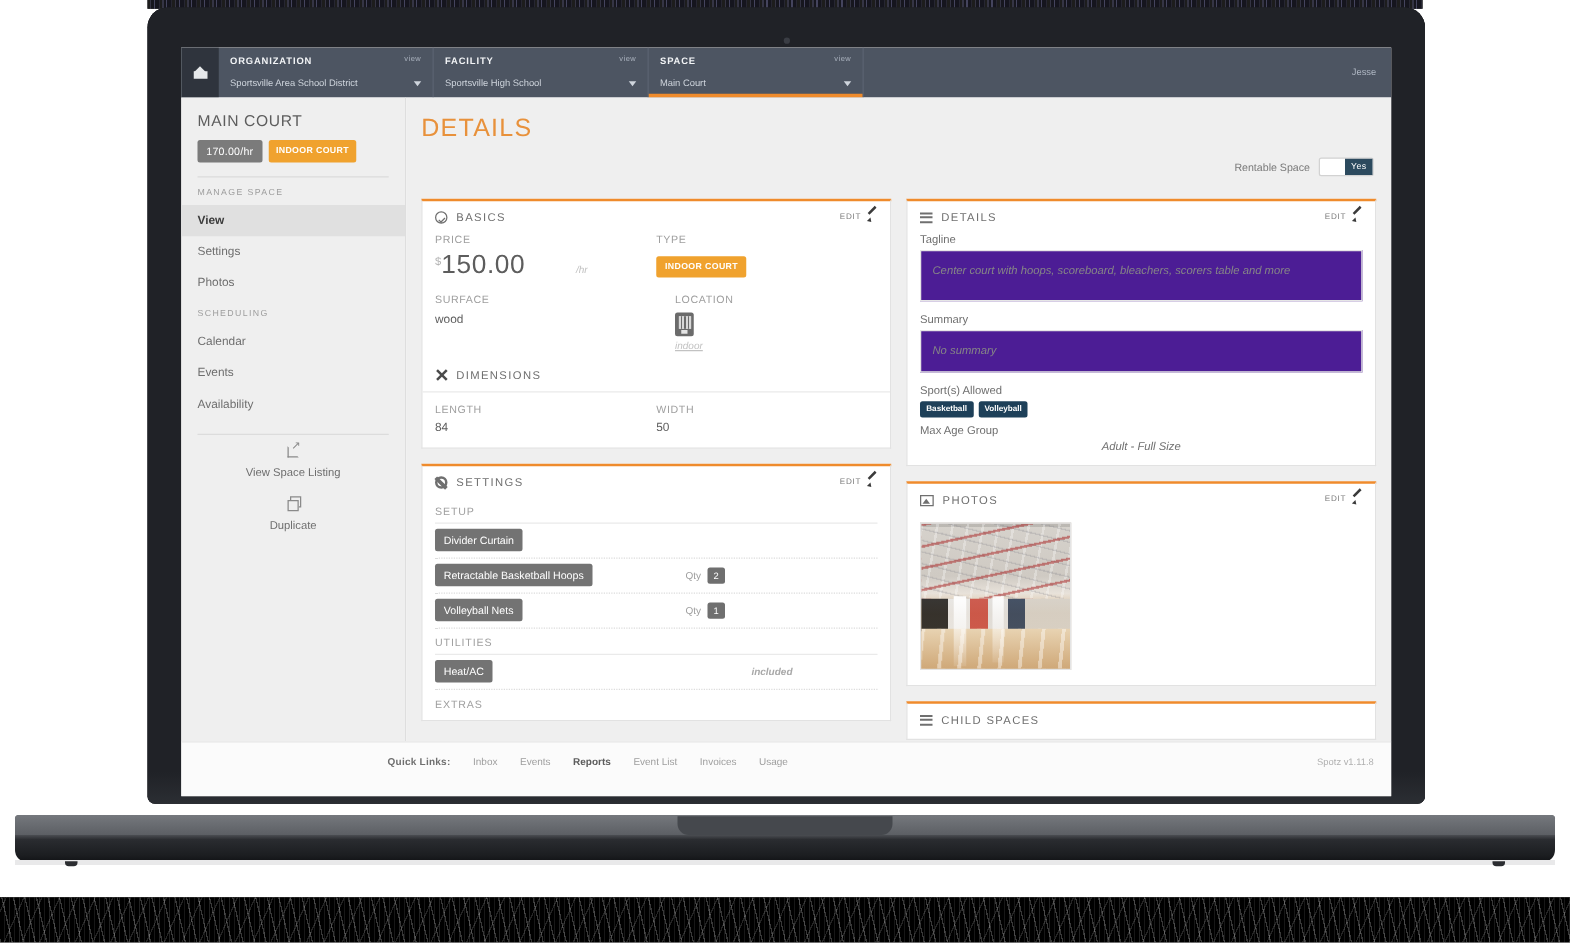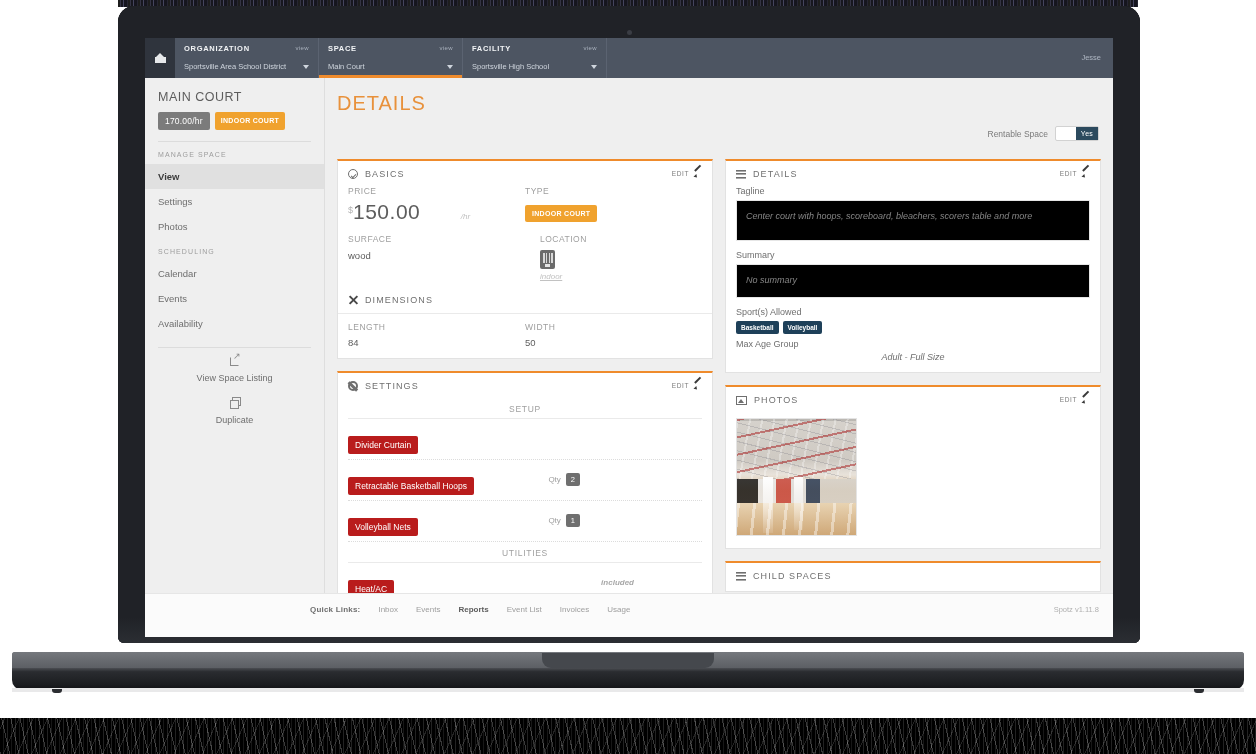--- a/index.html
+++ b/index.html
@@ -87,21 +87,21 @@
   .home-ico{ width:11px; height:10px; position:relative; }
   .home-ico:before{
     content:""; position:absolute; left:0; bottom:0; width:11px; height:6px; background:#e6e8ea;
   }
   .home-ico:after{
     content:""; position:absolute; left:0; top:0;
     border-left:5.5px solid transparent; border-right:5.5px solid transparent;
     border-bottom:5px solid #e6e8ea;
   }
   .crumb{
-    position:relative; width:144px; padding:6px 9px 0 9px;
+    position:relative; width:172px; padding:6px 9px 0 9px;
     border-right:1px solid #5b6371; cursor:pointer;
   }
   .crumb.active:after{
     content:""; position:absolute; left:0; right:0; bottom:0; height:3px; background:#ef8b2c;
   }
   .crumb-label{ font-size:7.5px; letter-spacing:.7px; color:#f2f4f6; font-weight:700; }
   .crumb-view{
     position:absolute; right:9px; top:7px; font-size:6px; color:#a9b1bd; letter-spacing:.4px;
   }
   .crumb-val{
@@ -261,37 +261,37 @@
       repeating-linear-gradient(90deg,#d8d8d8 0 1.6px, #6b6b6b 1.6px 2.8px),
       #d8d8d8;
   }
   .bldg-ico:after{
     content:""; position:absolute; left:5px; bottom:1.6px; width:5px; height:3px; background:#e4e4e4;
   }
   .sub-italic{ font-size:8px; color:#c2c2c2; font-style:italic; }
   .card-divider{ border-top:1px solid #eaeaea; }
 
   .ta-box{
-    border:1px solid #e6e6e6; background:#000000; padding:10px 9px; min-height:34px;
+    border:1px solid #e6e6e6; background:#4c1d95; padding:10px 9px; min-height:34px;
     font-size:9px; color:#868686; font-style:italic;
   }
   .ta-box.tall{ min-height:41px; }
   .lbl-plain{ font-size:9px; color:#6f6f6f; }
   .sport-chips{ display:flex; gap:4px; margin:4px 0 5px; }
   .chip-sport{
     background:#1e4059; color:#fff; font-size:6.5px; font-weight:700; padding:3px 5px; border-radius:2px;
   }
   .val-italic{ font-size:9px; color:#6f6f6f; font-style:italic; }
 
-  .sec-label{ font-size:8.5px; color:#a0a0a0; letter-spacing:.7px; padding:6px 0 4px;text-align:center; }
+  .sec-label{ font-size:8.5px; color:#a0a0a0; letter-spacing:.7px; padding:6px 0 4px; }
   .set-row{
     display:flex; align-items:center; padding:4px 0 5px; border-bottom:1px dotted #dcdcdc;
   }
   .chip-setup{
-    background:#b91c1c; color:#fff; font-size:8.5px; padding:4px 7px; border-radius:2px;margin-top:13px;
+    background:#737373; color:#fff; font-size:8.5px; padding:4px 7px; border-radius:2px;
   }
   .qty-wrap{ margin-left:auto; display:flex; align-items:center; gap:5px; margin-right:122px; }
   .qty-lbl{ font-size:8px; color:#9e9e9e; }
   .qty-val{ background:#6f6f6f; color:#fff; font-size:7.5px; padding:2px 5px; border-radius:2px; }
   .util-note{ margin-left:auto; margin-right:68px; font-size:8px; color:#a8a8a8; font-style:italic;font-weight:bold; }
   .divider-line{ border-top:1px solid #eaeaea; }
 
   .photo-thumb{
     width:121px; height:118px; border:1px solid #e4e4e4; background:#cfc7bc; overflow:hidden; position:relative;
   }
@@ -362,31 +362,31 @@
         <div class="home-ico"></div>
       </div>
 
       <div class="crumb">
         <div class="crumb-label">ORGANIZATION</div>
         <div class="crumb-view">view</div>
         <div class="crumb-val">Sportsville Area School District</div>
         <div class="crumb-caret"></div>
       </div>
 
+      <div class="crumb">
+        <div class="crumb-label">FACILITY</div>
+        <div class="crumb-view">view</div>
+        <div class="crumb-val">Sportsville High School</div>
+        <div class="crumb-caret"></div>
+      </div>
+
       <div class="crumb active">
         <div class="crumb-label">SPACE</div>
         <div class="crumb-view">view</div>
         <div class="crumb-val">Main Court</div>
-        <div class="crumb-caret"></div>
-      </div>
-
-      <div class="crumb">
-        <div class="crumb-label">FACILITY</div>
-        <div class="crumb-view">view</div>
-        <div class="crumb-val">Sportsville High School</div>
         <div class="crumb-caret"></div>
       </div>
 
       <div class="crumb-fill"></div>
       <div class="user-name">Jesse</div>
     </div>
 
     <div class="sidebar">
       <div class="sb-title">MAIN COURT</div>
 

